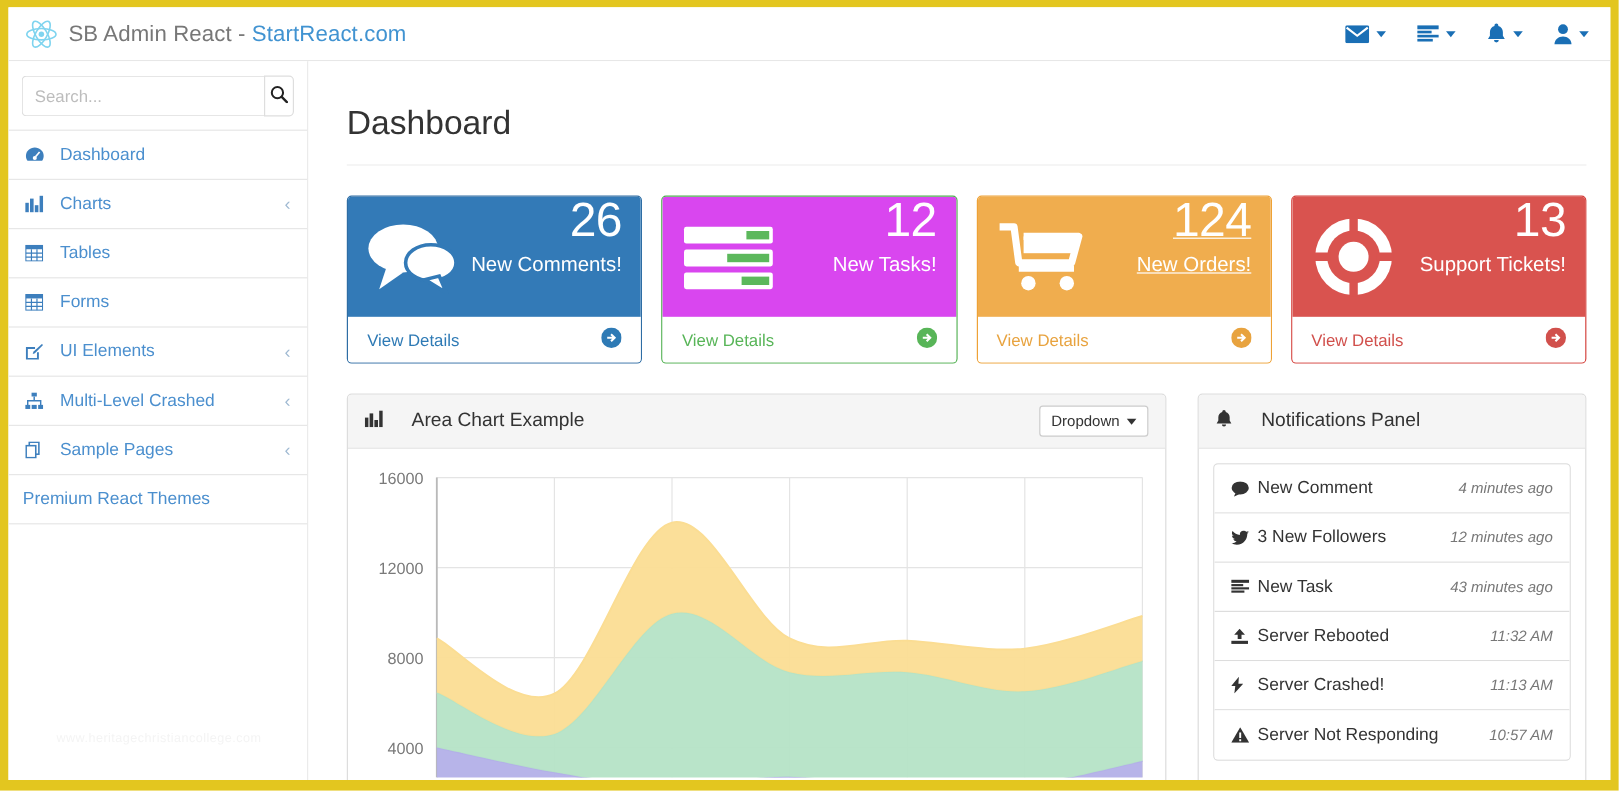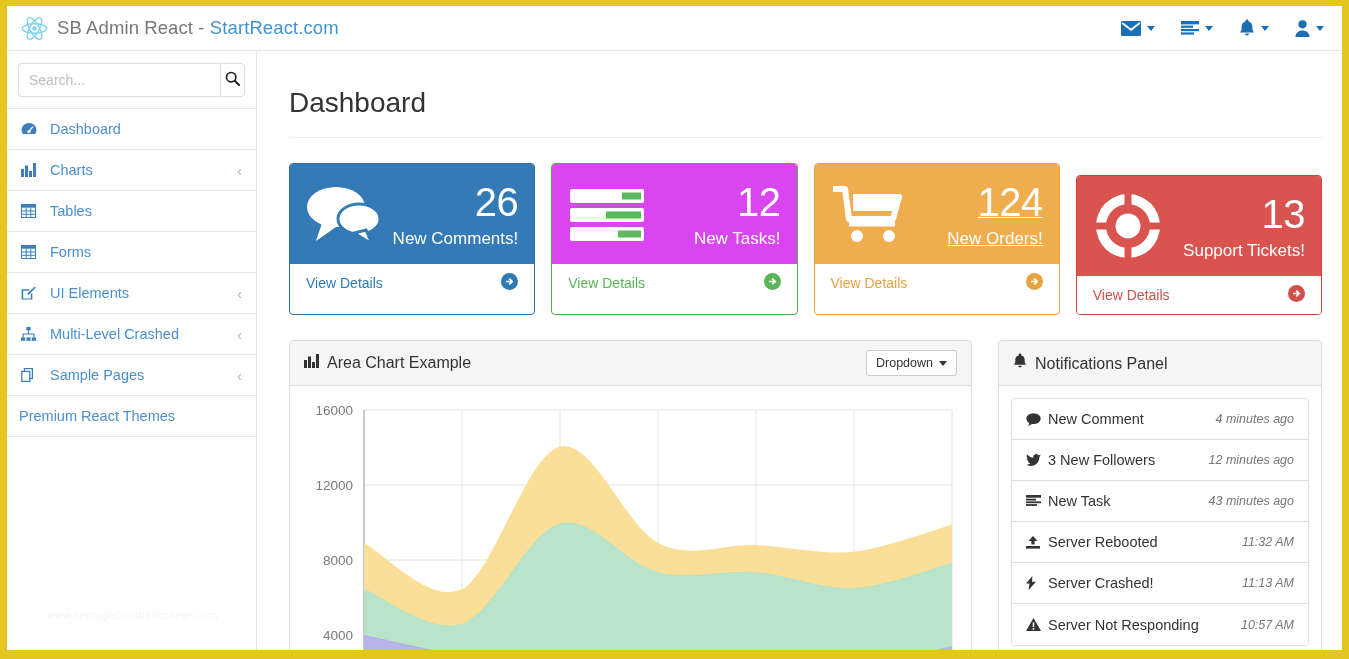--- a/index.html
+++ b/index.html
@@ -83,53 +83,53 @@
     padding: 36px 0 18px 0; border-bottom: 1px solid #eeeeee;
     margin-bottom: 0;
   }
   
   .cards { display: flex; gap: 16px; margin-top: 25px; }
   .card {
     flex: 1; border-radius: 4px; overflow: hidden; border: 1px solid transparent;
     background: #fff;
   }
   .card-body {
-    height: 100px; display: flex; align-items: center;
+    height: 100px; display: flex; 
     padding: 0 16px; color: #ffffff; position: relative;
   }
   .card-ico { flex: none; display: flex; align-items: center; }
   .card-nums { flex: 1; text-align: right; line-height: 1; }
   .card-num { font-size: 40px; letter-spacing: -.5px; }
   .card-lbl { font-size: 17px; margin-top: 8px; display: block; }
   .card-foot {
     height: 38px; background: #ffffff; display: flex; align-items: center;
     justify-content: space-between; padding: 0 16px; font-size: 14px;
     cursor: pointer;
   }
   .c-blue   .card-body { background: #337ab7; }
   .c-blue   { border-color: #2e6da4; }  .c-blue   .card-foot { color: #2e7ab5; }
   .c-green  .card-body { background: #d946ef; }
   .c-green  { border-color: #4cae4c; }  .c-green  .card-foot { color: #58b558; }
   .c-yellow .card-body { background: #f0ad4e; text-decoration: underline; }
   .c-yellow { border-color: #eea236; }  .c-yellow .card-foot { color: #e8a33f; }
   .c-red    .card-body { background: #d9534f; }
-  .c-red    { border-color: #d43f3a; margin-top: 12px; }  .c-red    .card-foot { color: #d1504c; }
+  .c-red    { border-color: #d43f3a; }  .c-red    .card-foot { color: #d1504c; }
   
   .panels { display: flex; gap: 26px; margin-top: 25px; }
   .panel {
     border: 1px solid #dddddd; border-radius: 4px; background: #fff;
   }
   .panel-chart { width: 683px; }
   .panel-notif { width: 330px; }
   .panel-head {
     height: 45px; background: #f5f5f5; border-bottom: 1px solid #dddddd;
     border-radius: 3px 3px 0 0; display: flex; align-items: center;
     justify-content: space-between; padding: 0 14px; font-size: 16px; color: #333;
   }
-  .panel-head .ph-title { display: flex; align-items: flex-end; gap: 8px; }
+  .panel-head .ph-title { display: flex; align-items: center; gap: 24px; }
   .dropdown-btn {
     border: 1px solid #cccccc; background: #ffffff; border-radius: 3px;
     font-size: 12.5px; color: #333333; padding: 5px 9px; cursor: pointer;
     display: flex; align-items: center; gap: 6px;
     font-family: "Liberation Sans", sans-serif;
   }
   .panel-body { padding: 14px 14px 0 14px; }
   .chart-box { width: 653px; height: 260px; }
   
   .notif-body { padding: 12px 12px 0 12px; }

